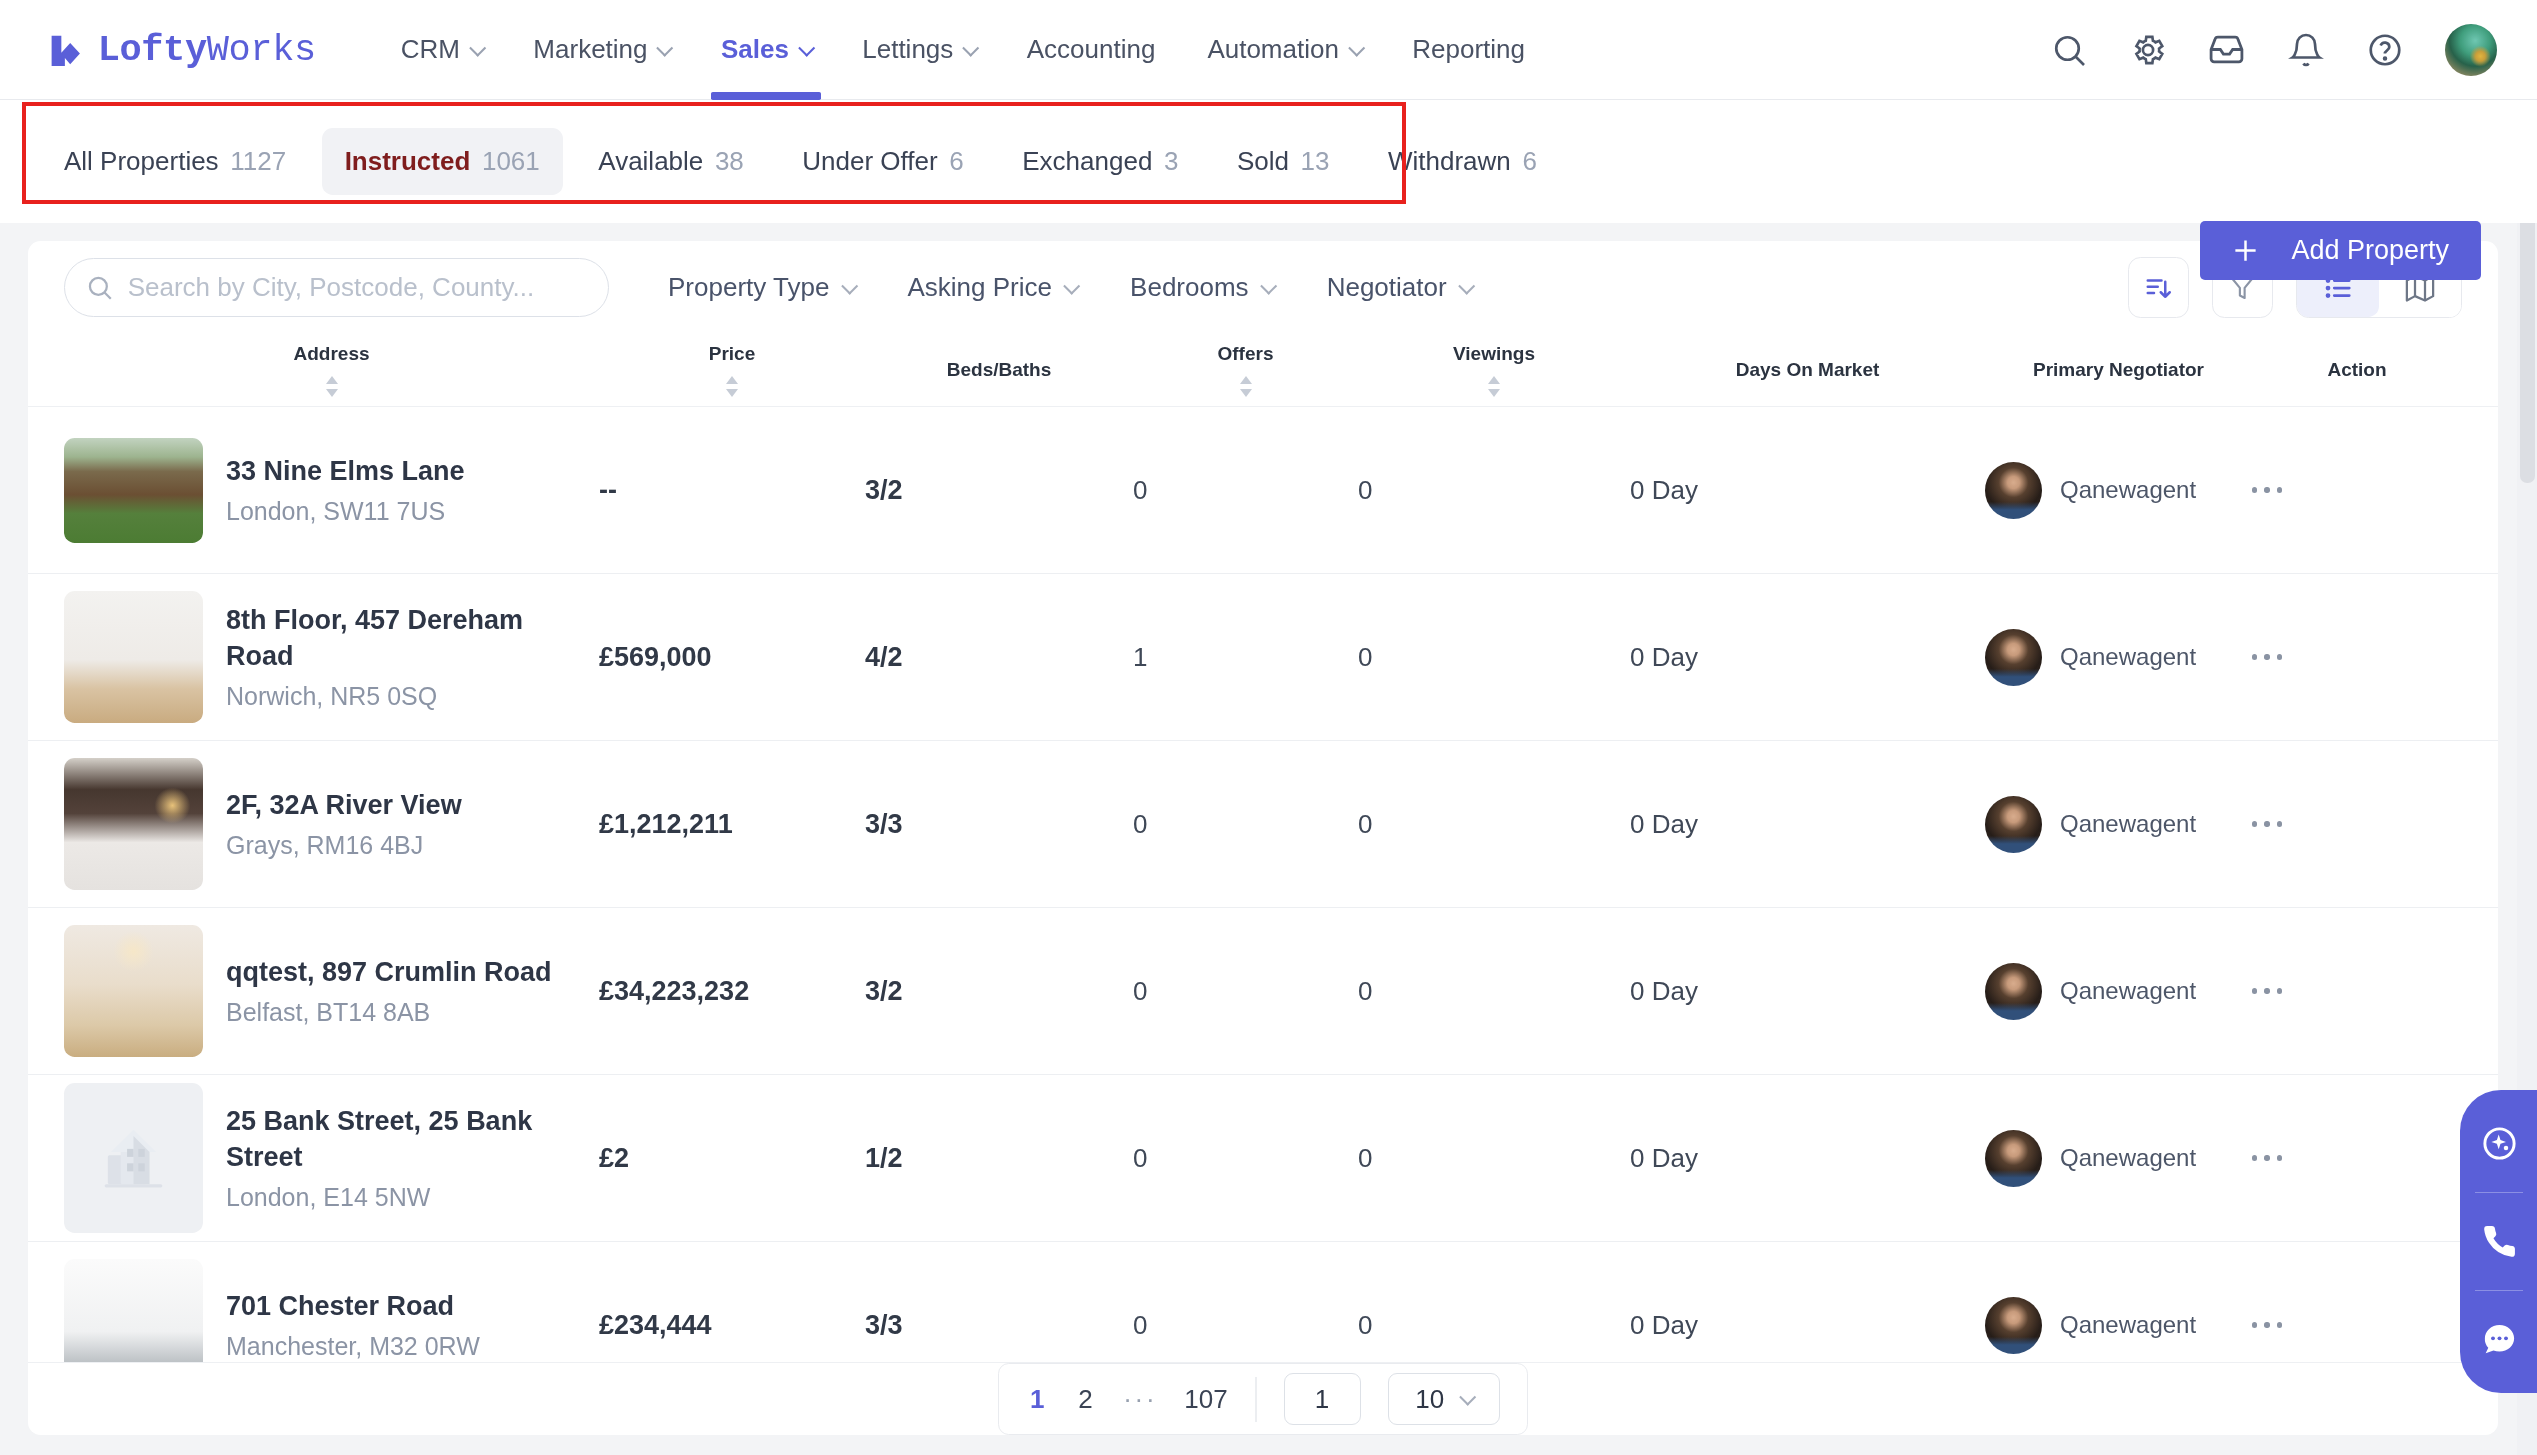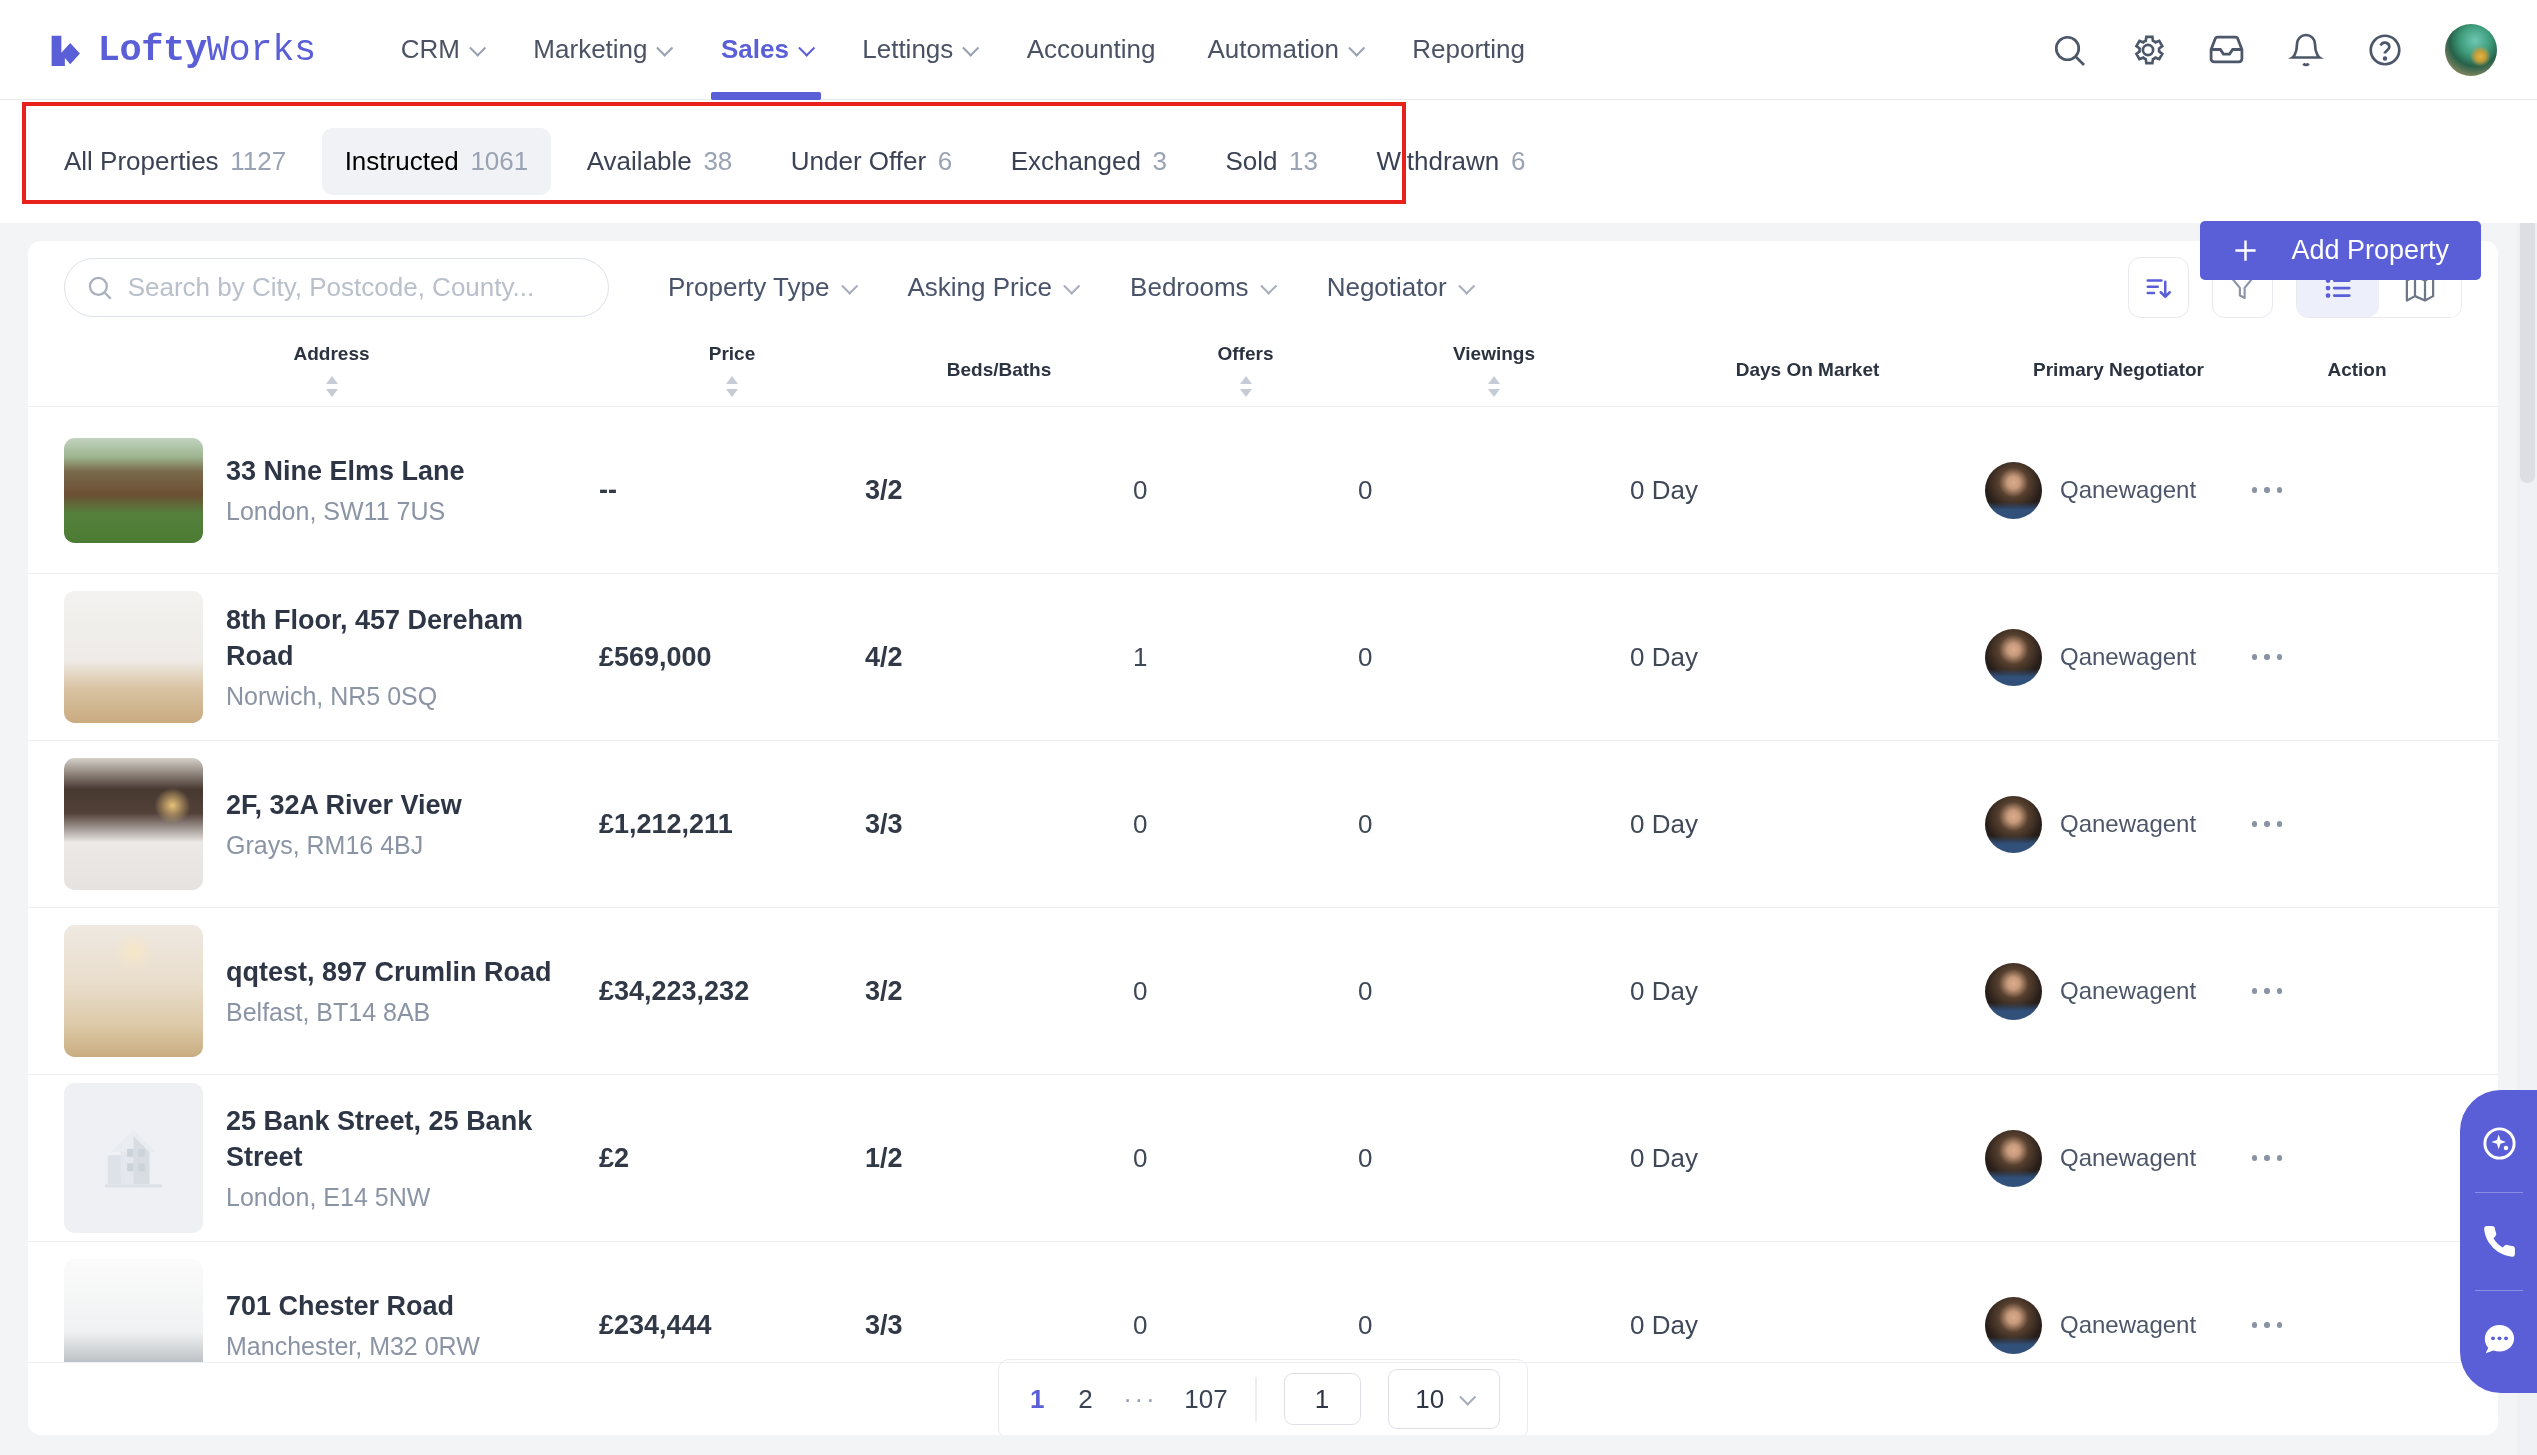--- a/index.html
+++ b/index.html
@@ -31,21 +31,21 @@
                  radial-gradient(circle at 58% 32%, #6fc7b2 0%, #3f9d7c 32%, #27614a 55%, #80835f 78%, #6e7154 100%); }
 
   
   .tabstrip { position:absolute; top:100px; left:0; width:2538px; height:123px; background:#fff;
               display:flex; align-items:center; padding:0 41px; z-index:4; }
   .tabs { display:flex; align-items:center; gap:12.5px; }
   .tab { display:flex; align-items:center; gap:11.6px; padding:18px 23px; border-radius:10.7px;
          font-size:26px; color:#3a4254; cursor:pointer; white-space:nowrap; }
   .tab .tab-count { color:#9aa3b4; }
   .tab.active { background:#f1f2f5; }
-  .tab.active .tab-label { font-weight:normal; color:#000000; }
+  .tab.active .tab-label { font-weight:bold; color:#7f1d1d; }
   .annotation-box { position:absolute; left:22px; top:102px; width:1384px; height:102px;
          border:4.5px solid #e8211d; z-index:7; pointer-events:none; }
   .add-btn { position:absolute; right:57px; top:121px; height:59px; padding:0 32px; display:flex;
          align-items:center; gap:32px; background:#5a5fd8; color:#fff; font-size:27px;
          font-family:inherit; border:none; border-radius:5px; cursor:pointer; }
 
   
   .card { position:absolute; left:28px; top:241px; width:2470px; height:1194px; background:#fff;
           border-radius:12.5px; overflow:hidden; z-index:2; }
 
@@ -104,21 +104,21 @@
 
   
   .pager-bar { height:73px; border-top:1.8px solid #eef0f3; display:flex; align-items:center; justify-content:center; }
   .pager { display:flex; align-items:center; gap:27px; border:1.8px solid #e9ebef; border-radius:10.7px; padding:9px 27px; }
   .pg { font-size:26px; color:#3a4354; cursor:pointer; min-width:21.4px; text-align:center; }
   .pg.current { color:#5a5fd8; font-weight:bold; }
   .pg.ellipsis { color:#97a0af; letter-spacing:2.7px; cursor:default; }
   .pg-divider { width:1.8px; height:45px; background:#eceef1; }
   .jump-input { width:77px; height:52px; border:1.8px solid #dde1e7; border-radius:9px; text-align:center;
        font-size:26px; color:#2e3646; font-family:inherit; outline:none; }
-  .size-select { width:112px; height:60px; border:1.8px solid #dde1e7; border-radius:9px; display:flex;
+  .size-select { width:112px; height:52px; border:1.8px solid #dde1e7; border-radius:9px; display:flex;
        align-items:center; justify-content:center; gap:16px; font-size:26px; color:#2e3646; cursor:pointer; }
   .size-select .chev { border-color:#a7aebb; }
 
   
   .scroll-track { position:absolute; right:0; top:100px; width:21.4px; height:1356px; background:#f0f1f4; z-index:3; }
   .scroll-thumb { position:absolute; top:9px; left:3.6px; width:14.3px; height:374px; background:#dcdee3; border-radius:7.1px; }
   .dock { position:absolute; right:0; top:1090px; width:78px; height:303px; background:#5a5fd8;
           border-radius:41px 0 0 41px; z-index:10; display:flex; flex-direction:column;
           align-items:center; justify-content:space-evenly; padding:5.3px 0; }
   .dock-btn { width:41px; height:41px; display:flex; align-items:center; justify-content:center; cursor:pointer; }

